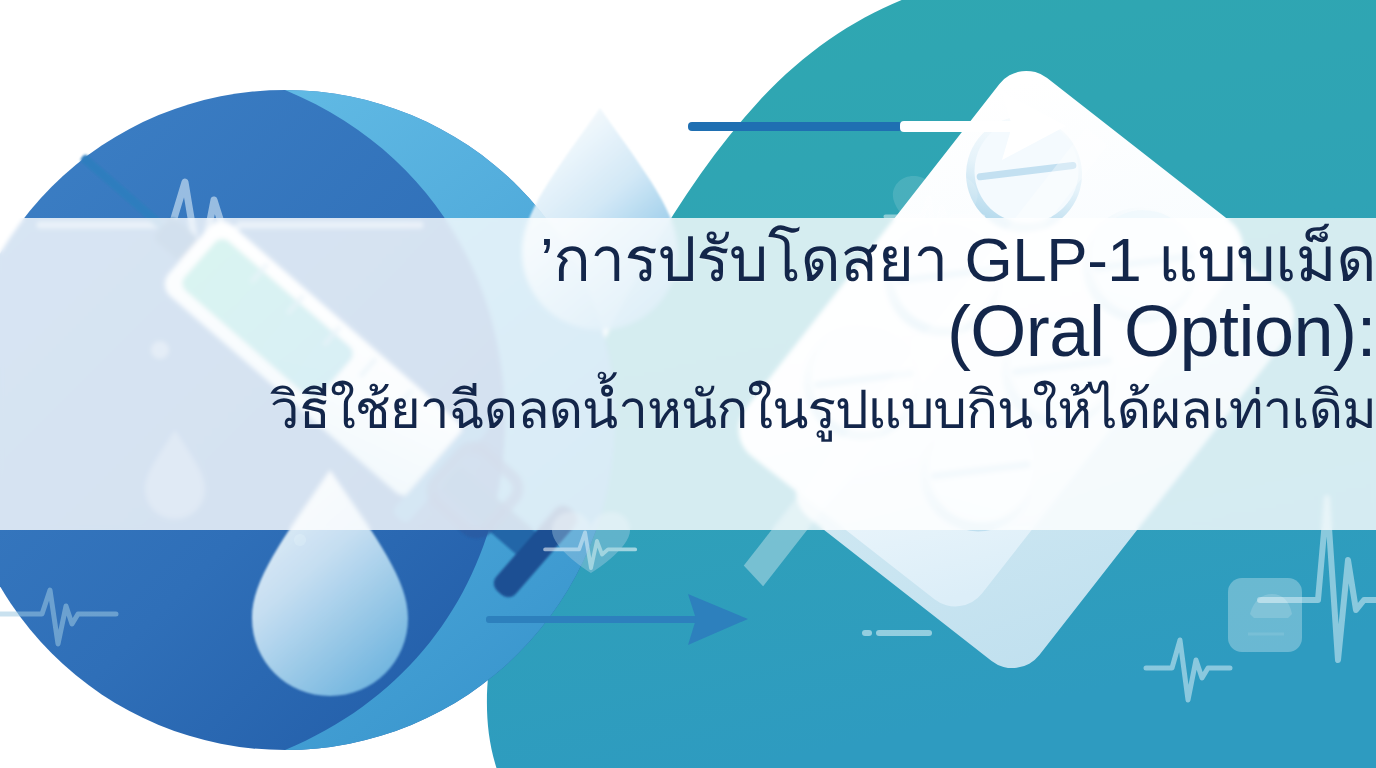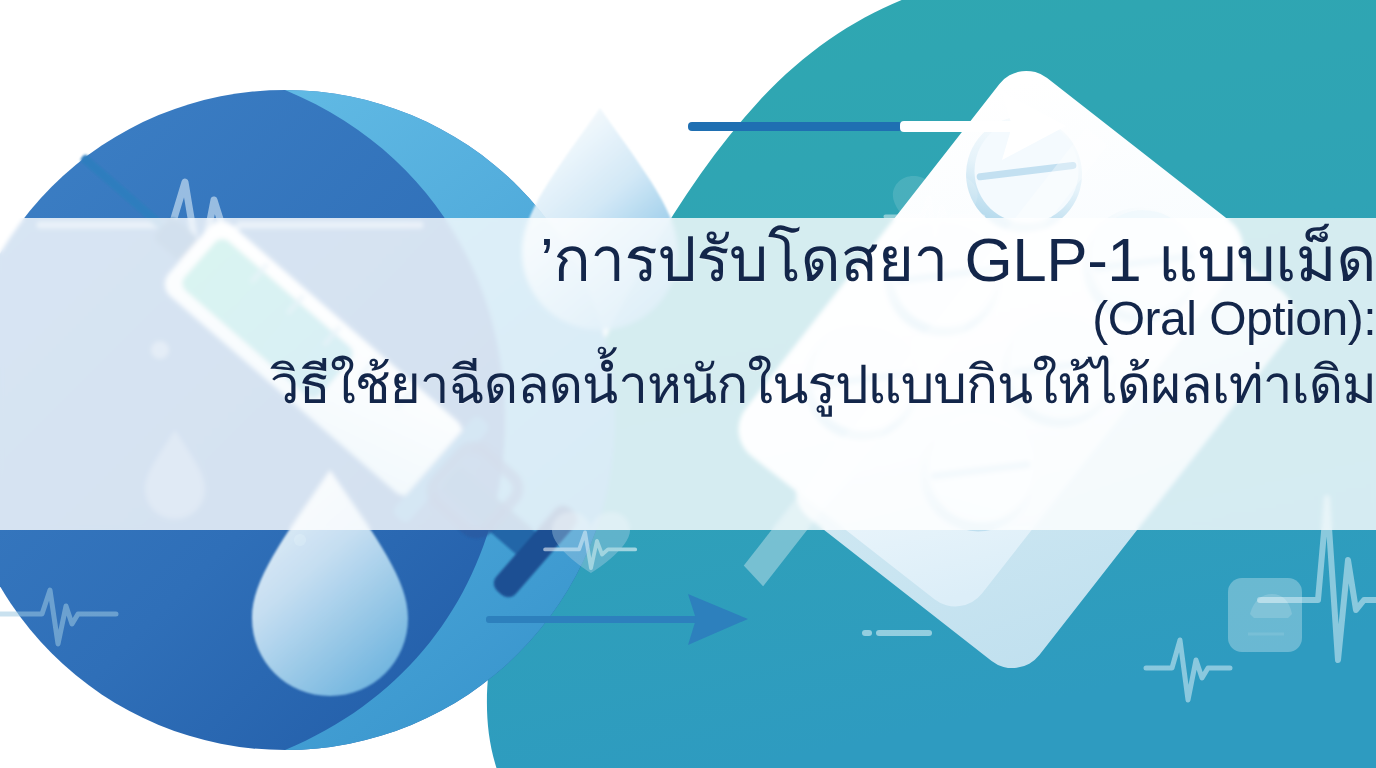--- a/index.html
+++ b/index.html
@@ -50,21 +50,21 @@
   }
   .t-line {
     color: #13264a;
     font-weight: normal;
     letter-spacing: -0.5px;
     line-height: 1.02;
     text-shadow: 0 1px 1px rgba(255,255,255,0.45);
     text-align: right;
   }
   .t-line1 { font-size: 62px; }
-  .t-line2 { font-size: 48px; margin-top: 4px; }
+  .t-line2 { font-size: 72px; margin-top: 4px; }
   .t-line3 {
     font-size: 53px;
     margin-top: 14px;
     letter-spacing: -1px;
   }
 </style>
 </head>
 <body>
 
 <div id="banner">

